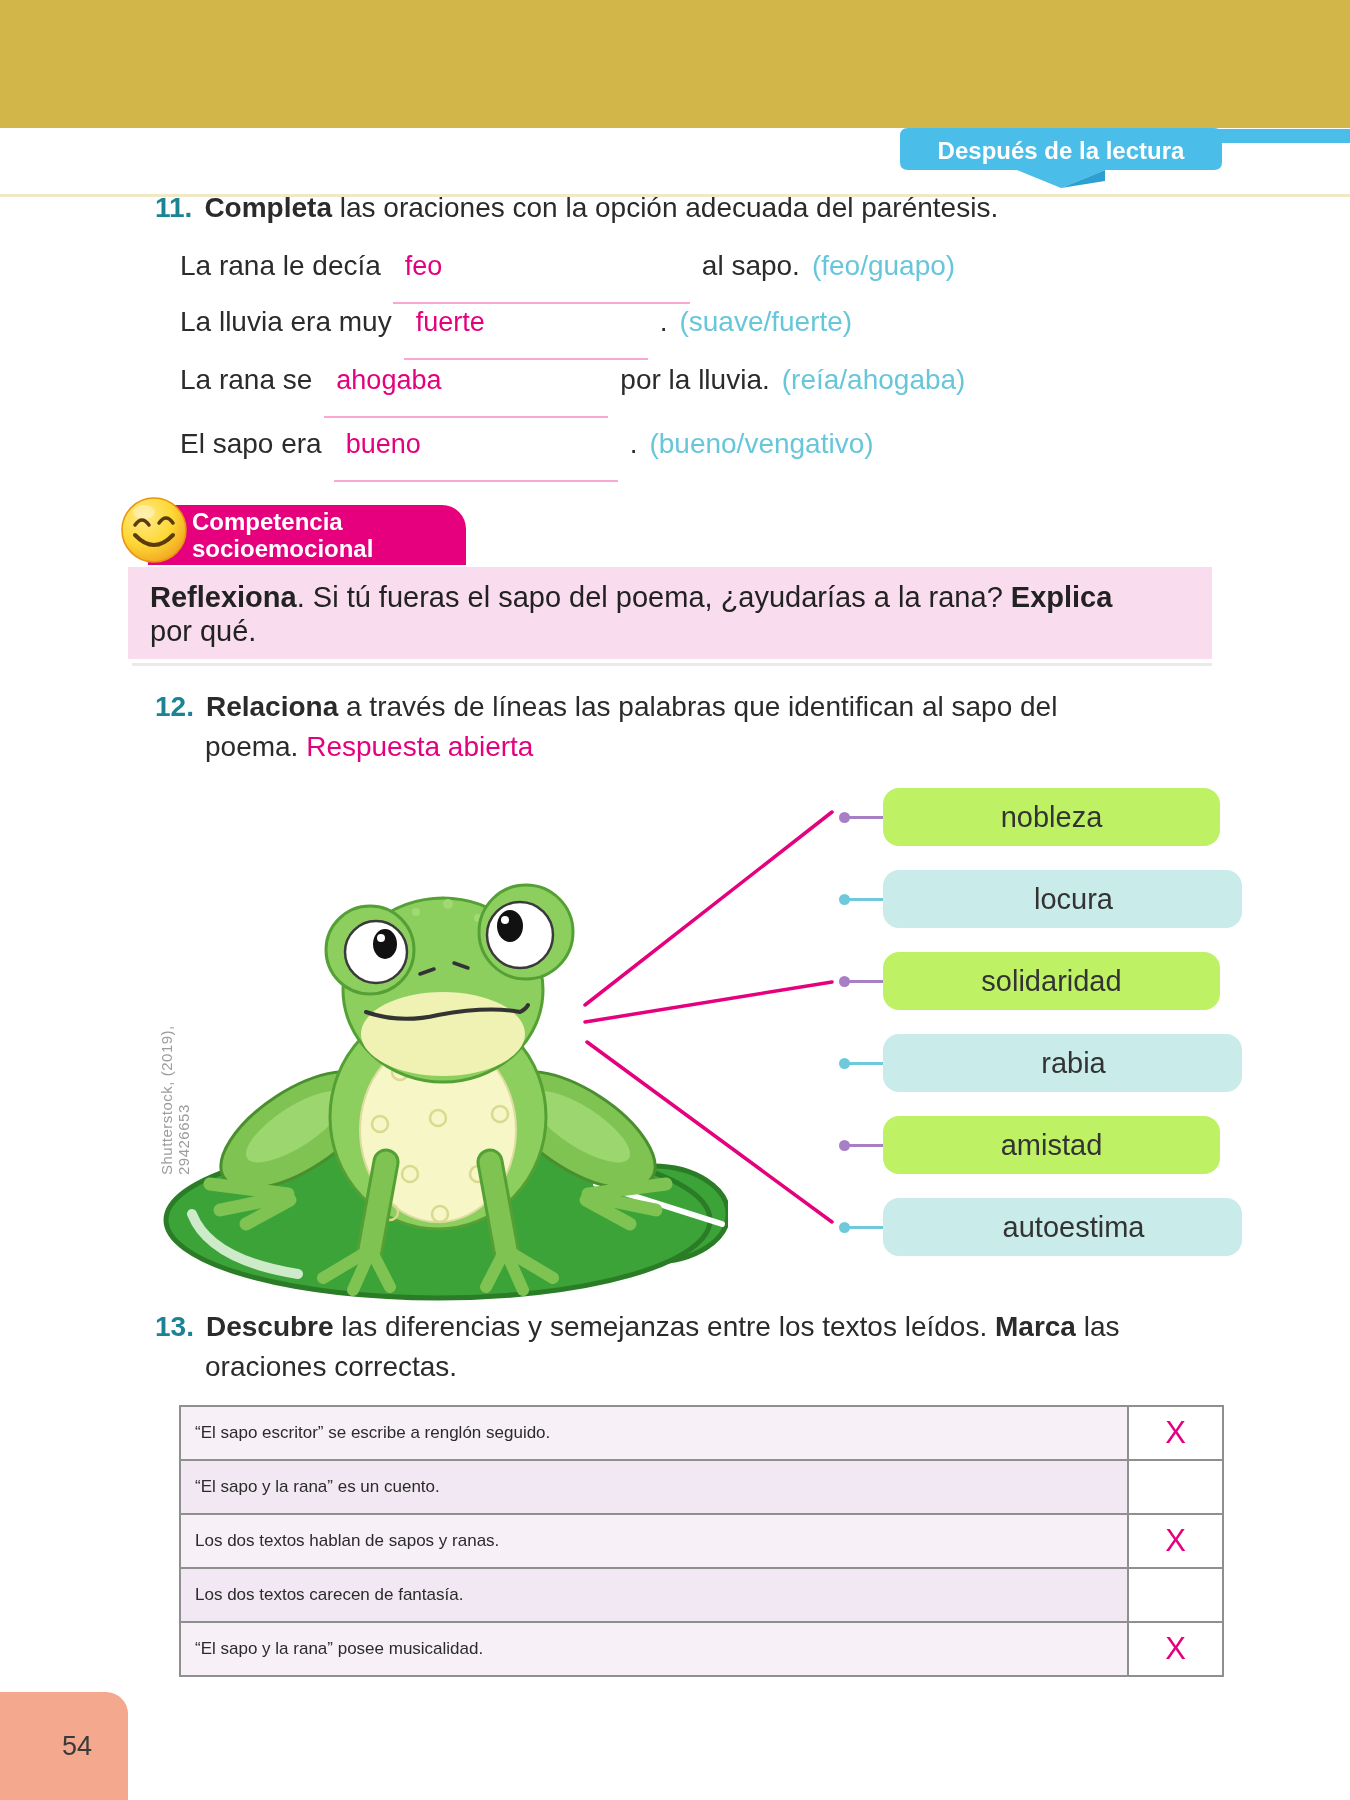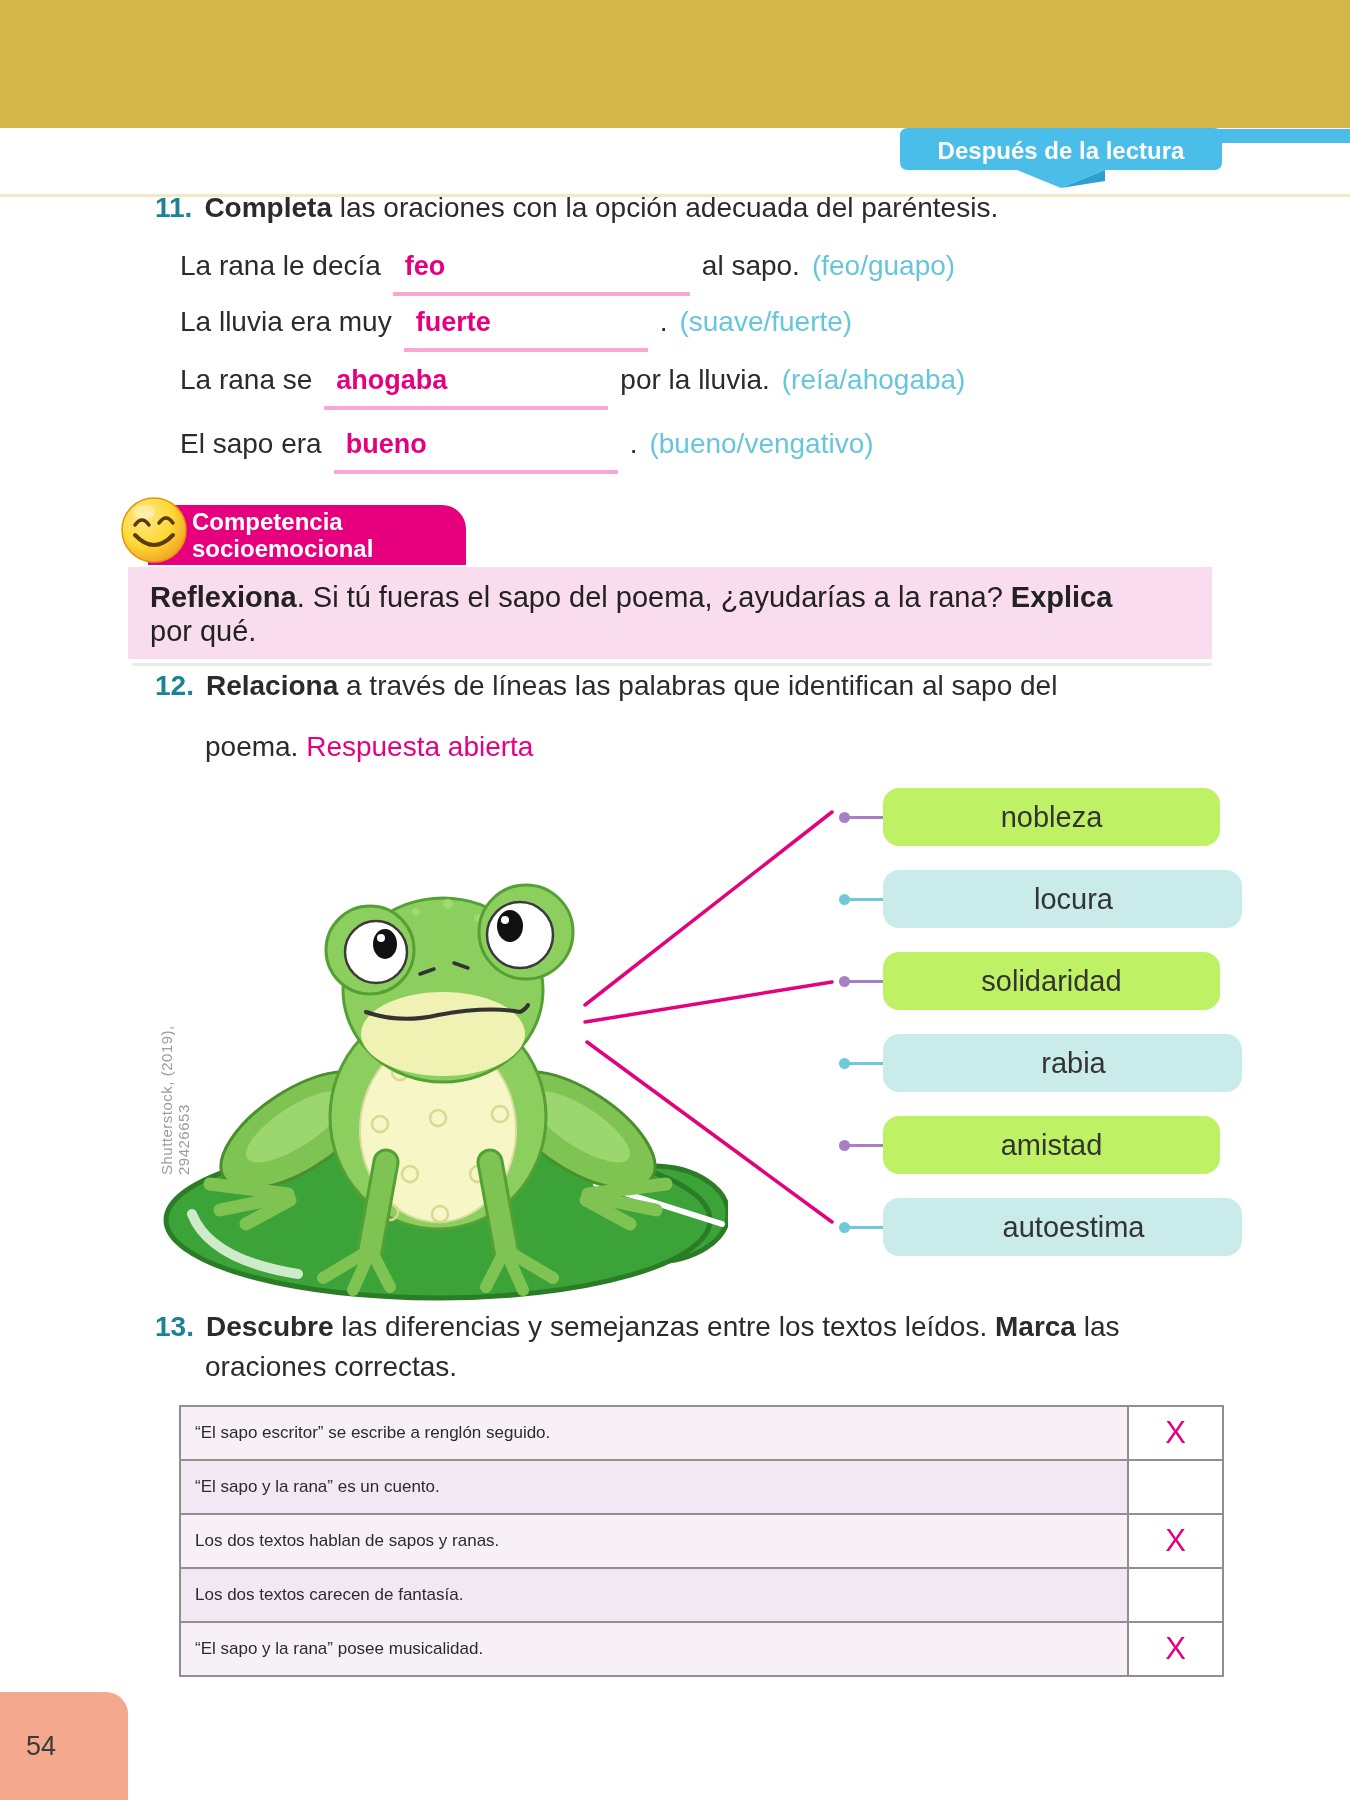--- a/index.html
+++ b/index.html
@@ -17,21 +17,21 @@
   
   .ex-title{position:absolute;left:155px;font-size:28px;white-space:nowrap;}
   .ex-title-2{position:absolute;left:205px;font-size:28px;white-space:nowrap;}
   .ex-num{color:#1b8494;font-weight:bold;margin-right:12px;}
   .b{font-weight:bold;}
   .magenta{color:#e5007d;}
 
   
   .fill-row{position:absolute;left:180px;display:flex;align-items:baseline;gap:12px;
             font-size:28px;white-space:nowrap;}
-  .blank{display:inline-block;border-bottom:4px solid #f9a8d4;padding:0 0 10px 12px;font-weight:bold;}
+  .blank{display:inline-block;border-bottom:2px solid #f9a8d4;padding:0 0 20px 12px;}
   .ans{color:#e5007d;font-size:27px;}
   .opts{color:#67c6da;}
 
   
   .badge-box{position:absolute;left:148px;top:505px;width:318px;height:60px;background:#e6007e;
              border-radius:10px 24px 0 0;}
   .badge-text{position:absolute;left:192px;top:508px;color:#fff;font-weight:bold;font-size:24px;line-height:27px;}
   .emoji{position:absolute;left:120px;top:496px;width:68px;height:68px;}
   .note-box{position:absolute;left:128px;top:567px;width:1084px;height:92px;background:#f9dcee;}
   .note-text{position:absolute;left:150px;top:580px;font-size:29px;line-height:34px;color:#222;}
@@ -57,21 +57,21 @@
   .trow:last-child{border-bottom:none;justify-content:flex-end;}
   .tcell{flex:1;display:flex;align-items:center;padding-left:14px;font-size:17px;
          border-right:2px solid #8f8f8f;}
   .trow:nth-child(odd) .tcell{background:#f7f1f7;}
   .trow:nth-child(even) .tcell{background:#f2e8f3;}
   .tmark{width:93px;display:flex;align-items:center;justify-content:center;background:#fff;
          color:#e5007d;font-size:31px;}
 
   
   .page-tab{position:absolute;left:0;top:1692px;width:128px;height:108px;background:#f4a88d;
-            border-radius:0 22px 0 0;display:flex;align-items:center;
+            border-radius:0 22px 0 0;display:flex;align-items:center;justify-content:center;
             padding-left:26px;box-sizing:border-box;font-size:27px;color:#3a3a3a;}
 </style>
 </head>
 <body>
 
 <div id="page">
 
   <div class="top-band"></div>
   <div class="blue-strip"></div>
   <svg class="tab-ribbon" viewBox="0 0 322 62">
@@ -129,21 +129,21 @@
     <path d="M39,27 Q46,17 53,27" stroke="#5b3b0e" stroke-width="3.5" fill="none" stroke-linecap="round"></path>
     <path d="M15,39 Q34,59 53,39" stroke="#5b3b0e" stroke-width="4" fill="none" stroke-linecap="round"></path>
   </svg>
   <div class="note-box"></div>
   <div class="note-shadow"></div>
   <div class="note-text">
     <span class="b">Reflexiona</span><span>. Si tú fueras el sapo del poema, ¿ayudarías a la rana? </span><span class="b">Explica</span><br>
     <span>por qué.</span>
   </div>
 
-  <div class="ex-title" style="top:670px">
+  <div class="ex-title" style="top:691px">
     <span class="ex-num">12.</span><span class="b">Relaciona</span><span> a través de líneas las palabras que identifican al sapo del</span>
   </div>
   <div class="ex-title-2" style="top:731px">
     <span>poema. </span><span class="magenta">Respuesta abierta</span>
   </div>
 
   <div class="credit">Shutterstock, (2019), 29426653</div>
 
   <svg class="frog" viewBox="0 0 580 445">
 

